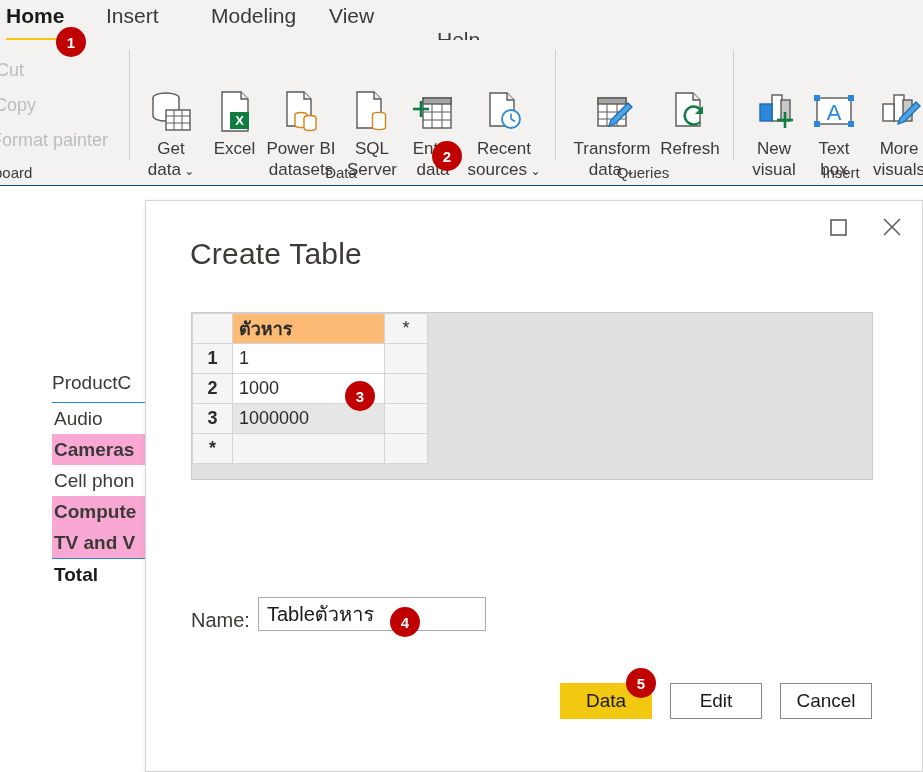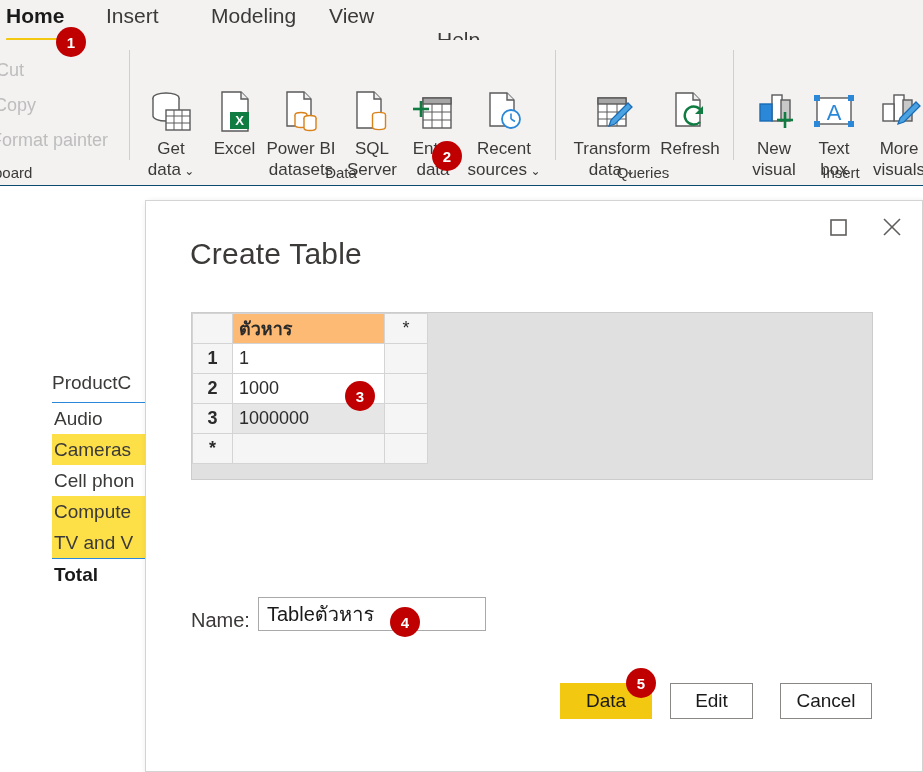--- a/index.html
+++ b/index.html
@@ -53,21 +53,21 @@
   
   .bgvis { position: absolute; left: 52px; top: 372px; width: 140px; }
   .bgvis .hdr {
     font-size: 19px; color: #3b3a39; padding-bottom: 8px; white-space: nowrap;
   }
   .bgvis .rule { height: 1px; background: #2b88d8; }
   .bgvis .row {
     font-size: 19px; color: #3b3a39; height: 31px; line-height: 31px;
     white-space: nowrap; padding-left: 2px;
   }
-  .bgvis .row.alt { background: #fde047; }
+  .bgvis .row.alt { background: #f9a8d4; font-weight: bold; }
   .bgvis .row.total { font-weight: bold; color:#1a1a1a; }
 
   
   .dlg {
     position: absolute; left: 145px; top: 200px; width: 778px; height: 572px;
     background: #ffffff;
     border: 1px solid #d4d4d4;
     box-shadow: 3px 3px 7px rgba(0,0,0,0.18);
     box-sizing: border-box;
   }
@@ -377,21 +377,21 @@
           <td class="endcell"></td>
         </tr>
       </tbody>
         </table>
     </div>
 
     <div class="name-label">Name:</div>
     <input class="name-input" type="text" value="Tableตัวหาร" style="">
 
     <div class="fbtn primary" style="left:414px; width:92px;">Data</div>
-    <div class="fbtn" style="left:524px; width:83px;">Edit</div>
+    <div class="fbtn" style="left:524px; width:92px;">Edit</div>
     <div class="fbtn" style="left:634px; width:92px;">Cancel</div>
   </div>
 
   <div class="badge" style="left: 56px; top: 27px; width: 30px; height: 30px;">1</div>
   <div class="badge" style="left: 432px; top: 141px; width: 30px; height: 30px;">2</div>
   <div class="badge" style="left: 345px; top: 381px; width: 30px; height: 30px;">3</div>
   <div class="badge" style="left: 390px; top: 607px; width: 30px; height: 30px;">4</div>
   <div class="badge" style="left: 626px; top: 668px; width: 30px; height: 30px;">5</div>
 
 </div>

